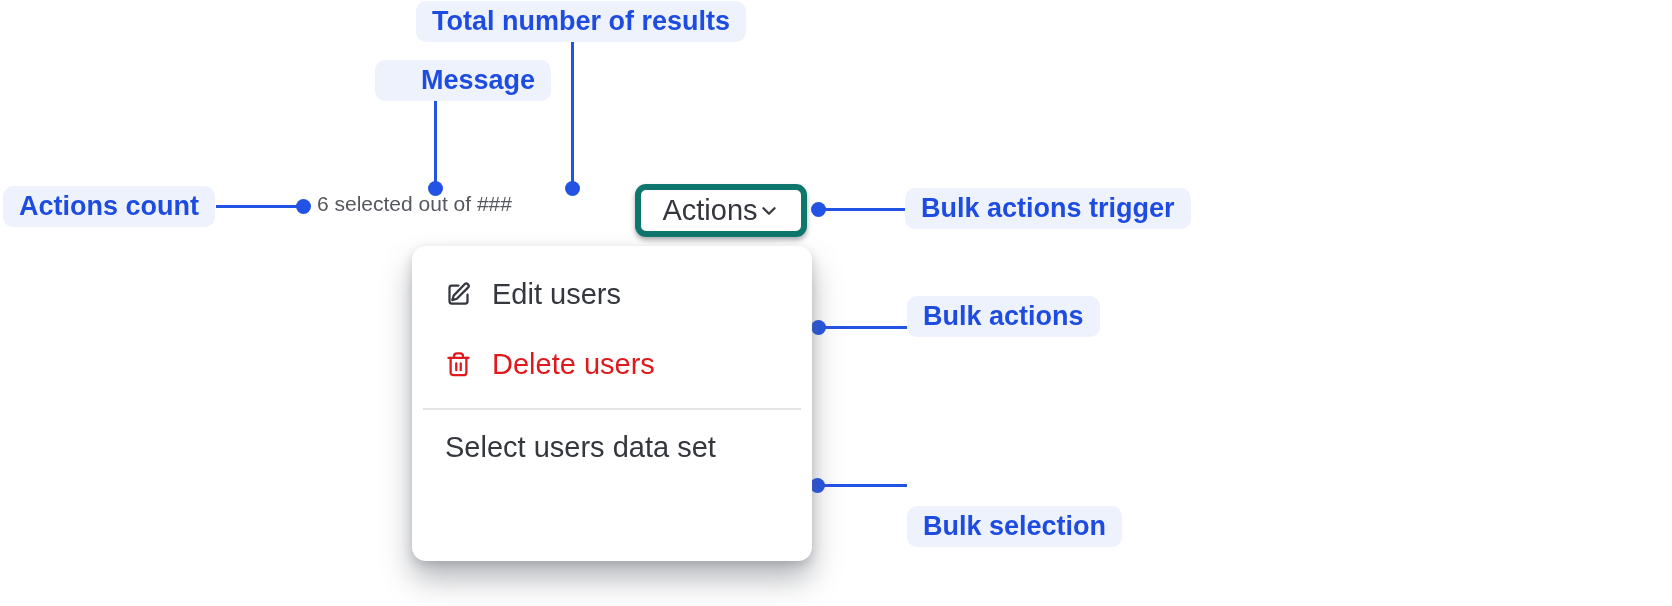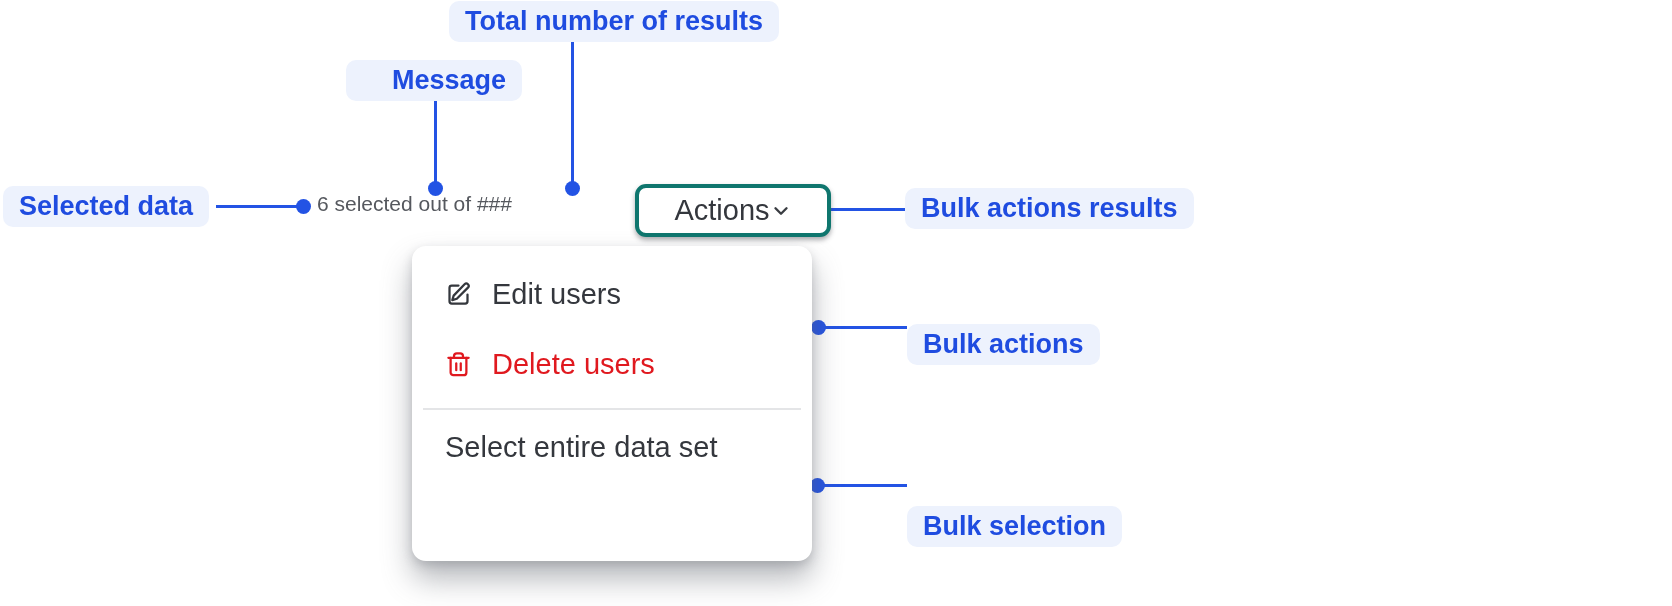--- a/index.html
+++ b/index.html
@@ -44,23 +44,23 @@
     left: 317px; top: 192px;
     font-size: 21px;
     color: #55585e;
     white-space: nowrap;
   }
 
   
   .actions-btn {
     position: absolute;
     left: 635px; top: 184px;
-    width: 196px; height: 53px;
+    width: 172px; height: 53px;
     background: #ffffff;
-    border: 4px solid #0f766e;
+    border: 6px solid #0f766e;
     border-radius: 11px;
     box-shadow: 0 3px 5px rgba(70, 74, 80, 0.45);
     display: flex;
     align-items: center;
     justify-content: center;
     font-size: 29px;
     color: #34373d;
     cursor: pointer;
   }
   .actions-btn svg { display: block; }
@@ -91,29 +91,29 @@
     height: 2px;
     background: #e4e5e7;
     margin: 9px 11px 2px 11px;
   }
 </style>
 </head>
 <body>
 
 <div class="canvas">
 
-  <div class="pill" style="left:416px; top:1px;margin-left:33px;">Total number of results</div>
+  <div class="pill" style="left:416px; top:1px;">Total number of results</div>
 
-  <div class="pill" style="left:346px; top:60px;padding-left:46px;">Message</div>
+  <div class="pill" style="left:375px; top:60px;padding-left:46px;">Message</div>
 
-  <div class="pill" style="left:3px; top:186px;">Selected data</div>
+  <div class="pill" style="left:3px; top:186px;">Actions count</div>
 
-  <div class="pill" style="left:905px; top:188px;">Bulk actions results</div>
+  <div class="pill" style="left:905px; top:188px;">Bulk actions trigger</div>
 
-  <div class="pill" style="left:907px; top:324px;">Bulk actions</div>
+  <div class="pill" style="left:907px; top:296px;">Bulk actions</div>
 
   <div class="pill" style="left:907px; top:466px;margin-top:40px;">Bulk selection</div>
 
   <div class="line v" style="left:571px; top:42px;  height:146px;"></div>
   <div class="line v" style="left:434px; top:101px; height:87px;"></div>
   <div class="line h" style="left:216px; top:205px; width:87px;"></div>
   <div class="line h" style="left:818px; top:208px; width:87px;"></div>
   <div class="line h" style="left:818px; top:326px; width:89px;"></div>
   <div class="line h" style="left:817px; top:484px; width:90px;"></div>
 
@@ -156,19 +156,19 @@
           <path d="M10 11v6"></path>
           <path d="M14 11v6"></path>
         </svg>
       </span>
       <span>Delete users</span>
     </div>
 
     <div class="menu-divider"></div>
 
     <div class="menu-item">
-      <span>Select entire data set</span>
+      <span>Select users data set</span>
     </div>
 
 
   </div>
 
 </div>
 
 </body></html>

